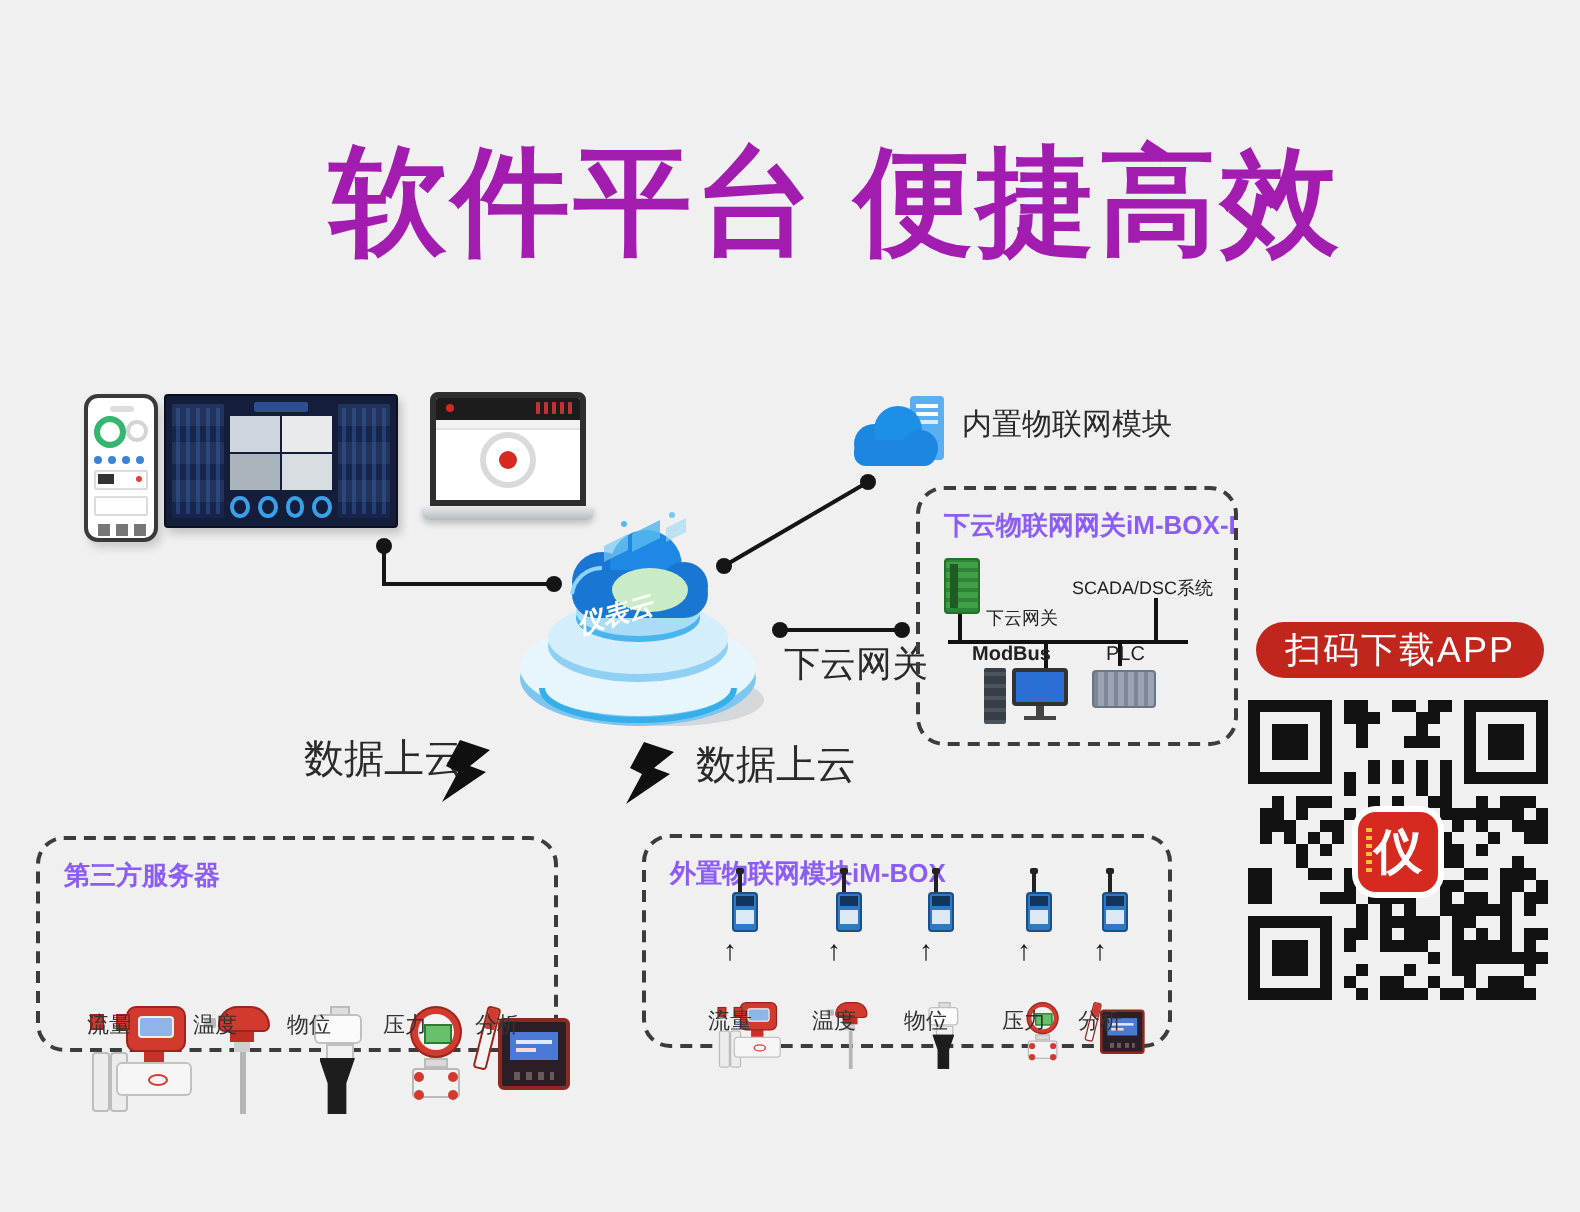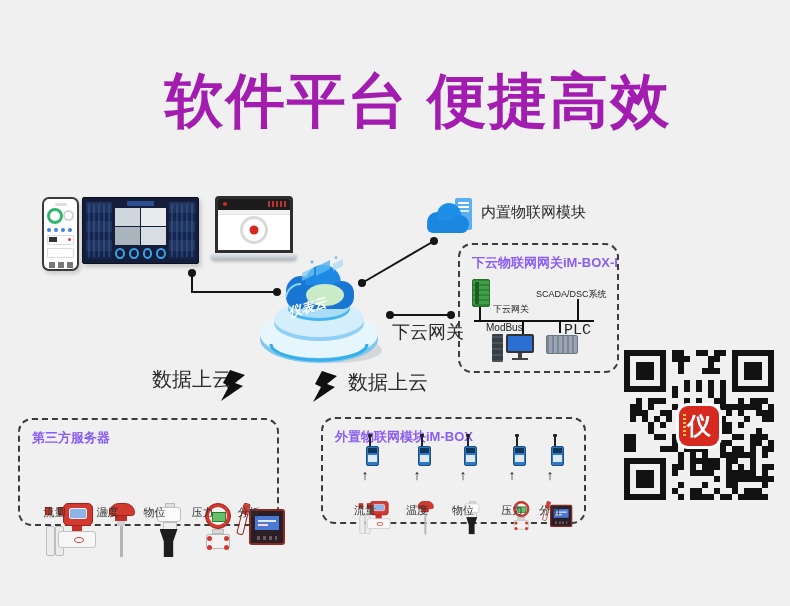--- a/index.html
+++ b/index.html
@@ -293,22 +293,22 @@
       <line x1="14" y1="76" x2="134" y2="76" stroke="#111" stroke-width="2"></line>
       <line x1="118" y1="54" x2="118" y2="76" stroke="#111" stroke-width="2"></line>
       <line x1="63" y1="76" x2="63" y2="90" stroke="#111" stroke-width="2"></line>
       <line x1="100" y1="76" x2="100" y2="88" stroke="#111" stroke-width="2"></line>
     </svg>
     <div class="i-gw" style="left:12px;top:34px;">
         <i></i>
       </div>
     <div class="sch-lbl" style="left:33px;top:58px;">下云网关</div>
     <div class="sch-lbl" style="left:76px;top:43px;">SCADA/DSC系统</div>
-    <div class="sch-lbl" style="left:26px;top:77px;font-size:10px;">ModBus</div>
-    <div class="sch-lbl" style="left:104px;top:77px;font-size:15px;font-family:Liberation Mono, monospace;">PLC</div>
+    <div class="sch-lbl" style="left:26px;top:77px;font-size:10px;font-weight:bold;">ModBus</div>
+    <div class="sch-lbl" style="left:93px;top:77px;font-size:10px;">PLC</div>
     <div class="i-tower" style="left:32px;top:89px;"></div>
     <div class="i-mon" style="left:46px;top:89px;"></div>
     <div class="i-monstand" style="left:58px;top:108px;"></div>
     <div class="i-monbase" style="left:52px;top:113px;"></div>
     <div class="i-plcm" style="left:86px;top:90px;"></div>
   </div>
 
   <div class="dbox in-box">
     <div class="dtitle">第三方服务器</div>
     <div class="slot" style="left:8px;width:53px;height:78px;">
@@ -366,20 +366,21 @@
       <span class="imb icon-slot"><span class="i-imbox"><i class="ant"></i><i class="antd"></i><span class="mbody"></span><i class="mtop"></i><i class="mlab"></i></span></span>
       <span class="uarrow">↑</span>
       <span class="iholder icon-slot"><span class="i-analyze"><i class="apen"></i><span class="apanel"></span><span class="ascreen">
               <i></i>
               <em></em>
             </span><i class="abtns"></i></span></span>
       <span class="ilabel">分析</span>
     </div>
   </div>
 
+  <div class="dl-btn">扫码下载APP</div>
   <div class="qr-wrap">
     <svg id="qr-svg" width="150" height="152" viewBox="0 0 150 152">
         <rect x="48" y="0" width="6" height="6" fill="#121212"></rect>
         <rect x="54" y="0" width="6" height="6" fill="#121212"></rect>
         <rect x="72" y="0" width="6" height="6" fill="#121212"></rect>
         <rect x="78" y="0" width="6" height="6" fill="#121212"></rect>
         <rect x="90" y="0" width="6" height="6" fill="#121212"></rect>
         <rect x="96" y="0" width="6" height="6" fill="#121212"></rect>
         <rect x="48" y="6" width="6" height="6" fill="#121212"></rect>
         <rect x="54" y="6" width="6" height="6" fill="#121212"></rect>

